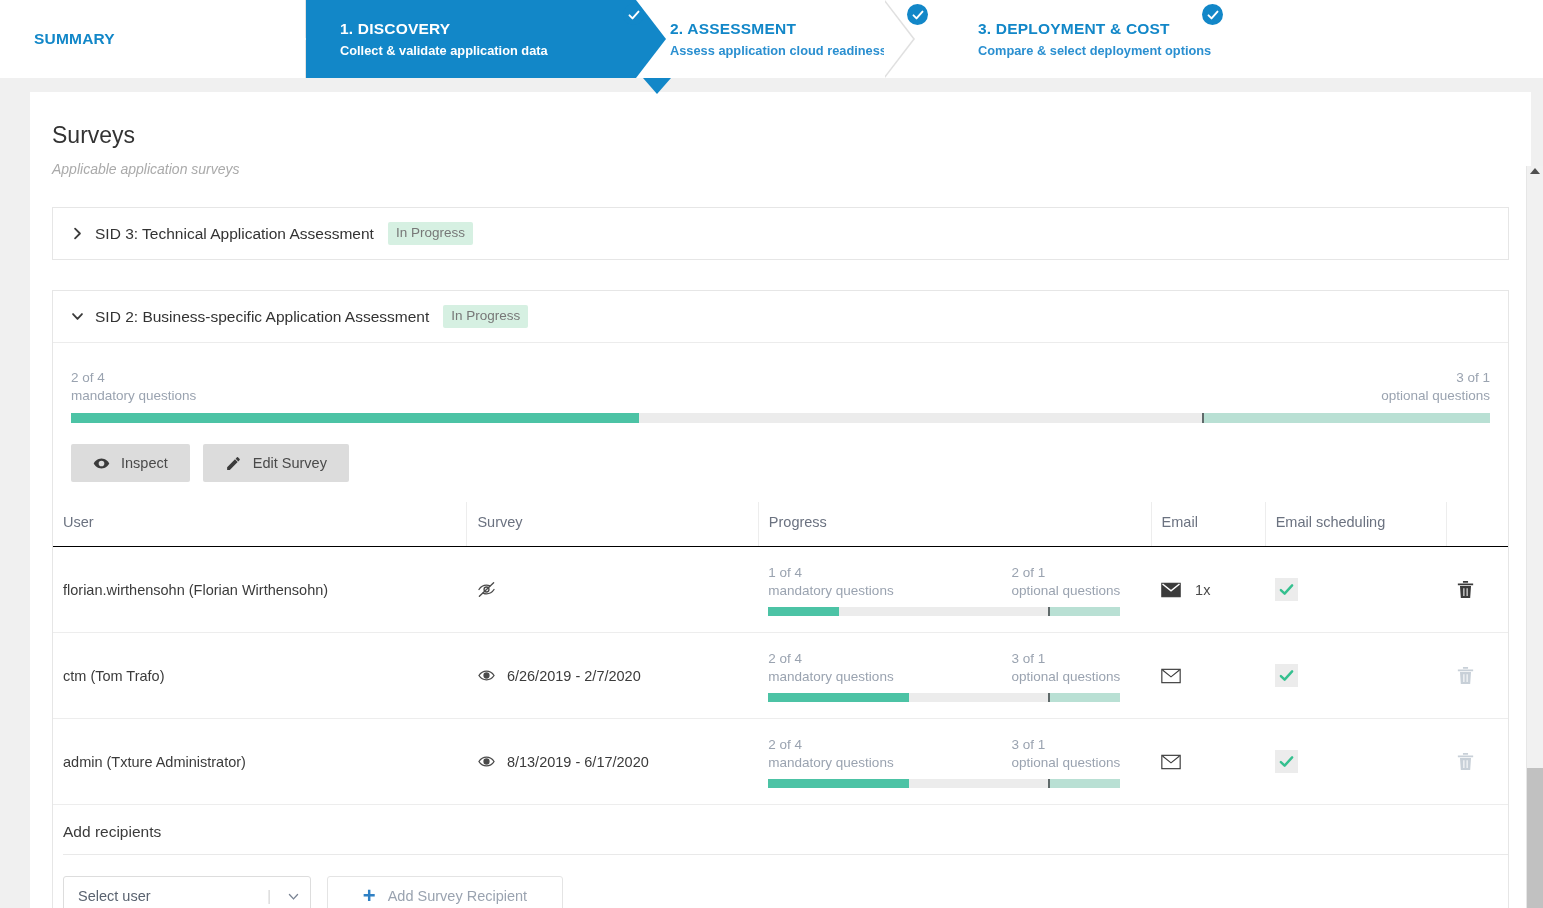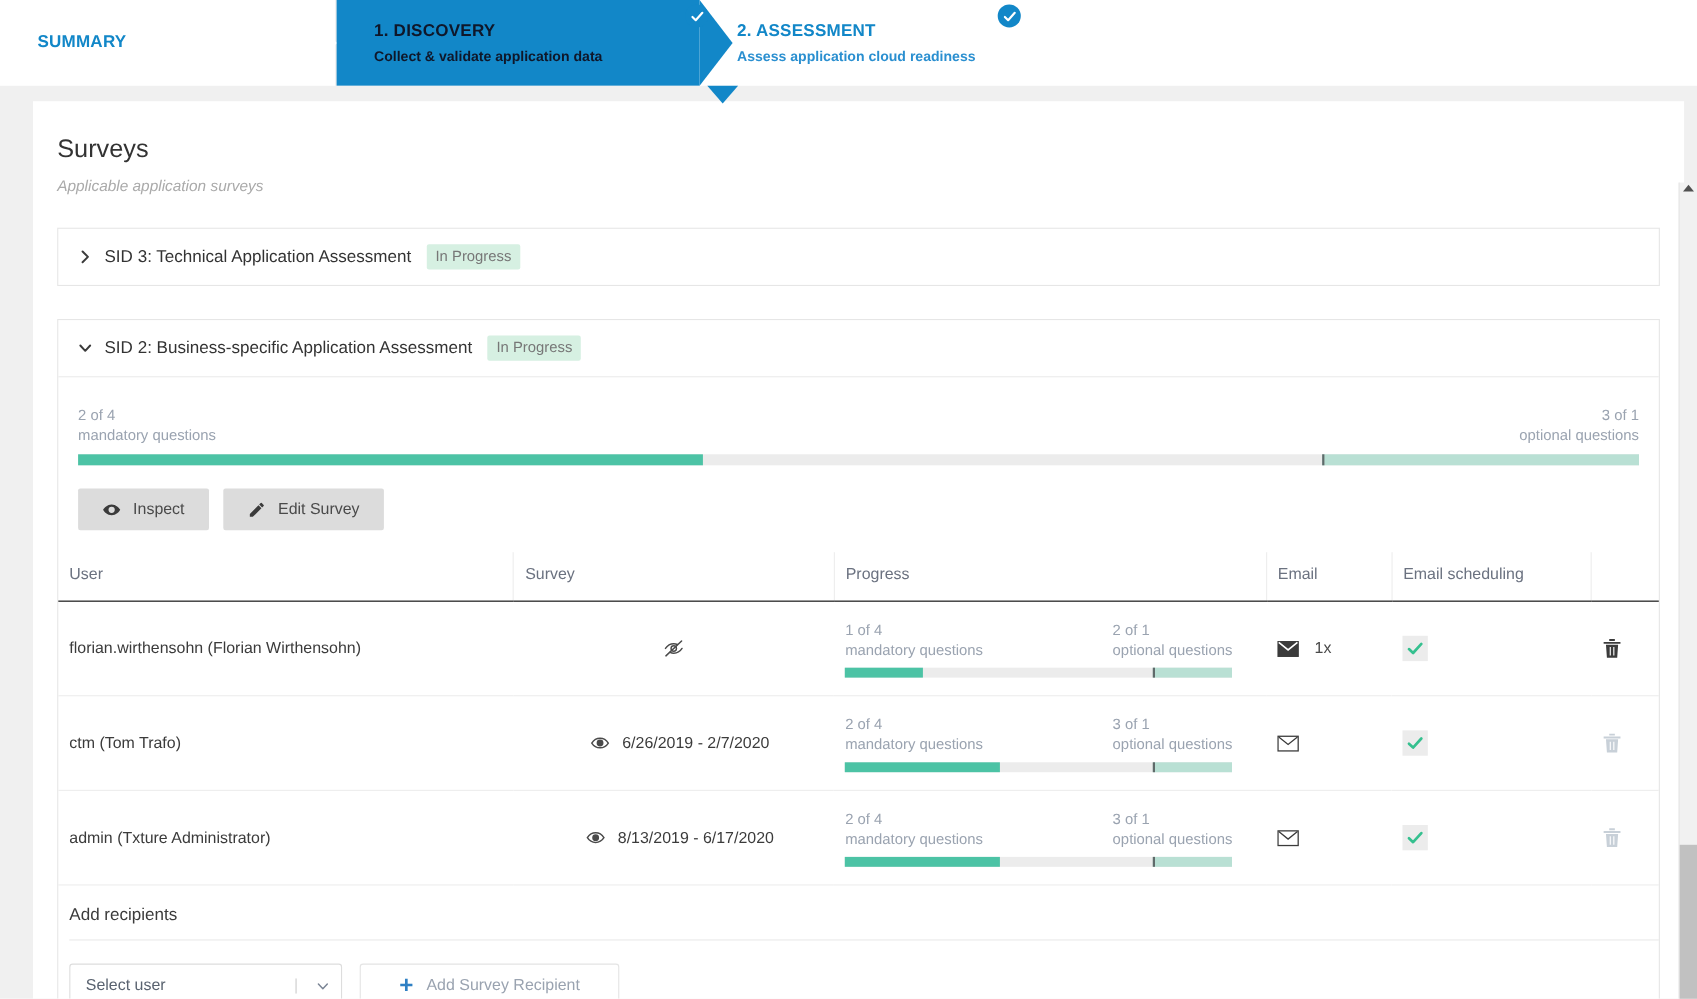--- a/index.html
+++ b/index.html
@@ -44,21 +44,21 @@
     letter-spacing: .2px;
     line-height: 1.2;
   }
   .wz-sub {
     font-size: 12.8px;
     font-weight: bold;
     color: #2a8fd0;
     margin-top: 4px;
     line-height: 1.2;
   }
-  .wz-discovery .wz-title, .wz-discovery .wz-sub { color: #0f172a; }
+  .wz-discovery .wz-title, .wz-discovery .wz-sub { color: #ffffff; }
   .wz-summary .wz-title { color: #1287c8; }
 
   
   .wz-discovery::after {
     content: "";
     position: absolute;
     left: 100%;
     top: 0;
     width: 0; height: 0;
     border-top: 39px solid transparent;
@@ -246,21 +246,21 @@
     vertical-align: middle;
     height: 86px;
   }
   .col-user { width: 392px; }
   .col-visited { width: 276px; }
   .col-progress { width: 372px; }
   .col-email { width: 108px; }
   .col-sched { width: 172px; }
   .col-del { width: 58px; }
 
-  .visited-cell { display: flex; align-items: center; gap: 11px; justify-content: center; }
+  .visited-cell { display: flex; align-items: center; gap: 11px; }
   .visited-cell .dates { white-space: nowrap; }
   .icon-eye svg, .icon-eye-off svg { width: 19px; height: 19px; display: block; }
 
   .rowprog-labels {
     display: flex;
     justify-content: space-between;
     font-size: 13.5px;
     color: #9aa3b0;
     line-height: 1.35;
     width: 352px;
@@ -379,20 +379,31 @@
   <div class="wz-step wz-assessment">
     <div class="wz-title">2. ASSESSMENT</div>
     <div class="wz-sub">Assess application cloud readiness</div>
     <div class="wz-check" style="right:16px;">
       <svg viewBox="0 0 16 16">
           <path d="M2 8.5 L6 12.5 L14 3.5" fill="none" stroke="#ffffff" stroke-width="2.6" stroke-linecap="round" stroke-linejoin="round"></path>
         </svg>
     </div>
   </div>
 
+  <div class="wz-step wz-deploy">
+    <div class="wz-chevron" style="left:-59px;"></div>
+    <div class="wz-chevron-inner" style="left:-60px;"></div>
+    <div class="wz-title">3. DEPLOYMENT &amp; COST</div>
+    <div class="wz-sub">Compare &amp; select deployment options</div>
+    <div class="wz-check" style="right:10px;">
+      <svg viewBox="0 0 16 16">
+          <path d="M2 8.5 L6 12.5 L14 3.5" fill="none" stroke="#ffffff" stroke-width="2.6" stroke-linecap="round" stroke-linejoin="round"></path>
+        </svg>
+    </div>
+  </div>
 
   <div class="wz-notch"></div>
 </div>
 
 <div class="page">
   <div class="card">
 
     <div class="page-title">Surveys</div>
     <div class="page-sub">Applicable application surveys</div>
 

